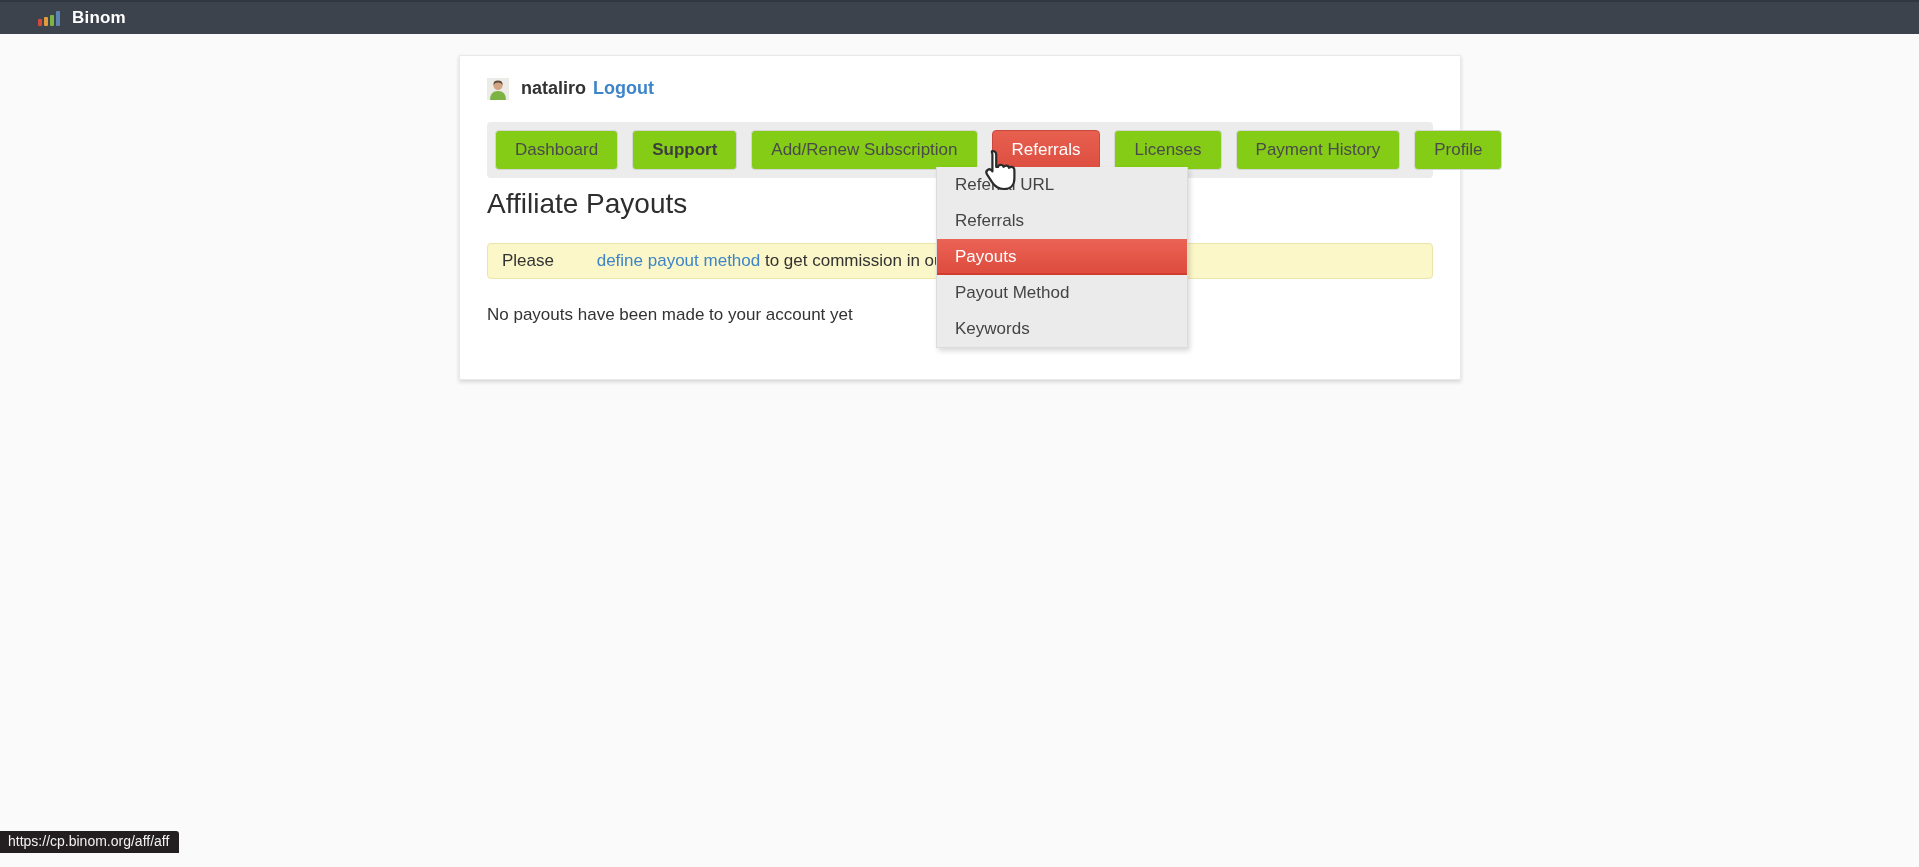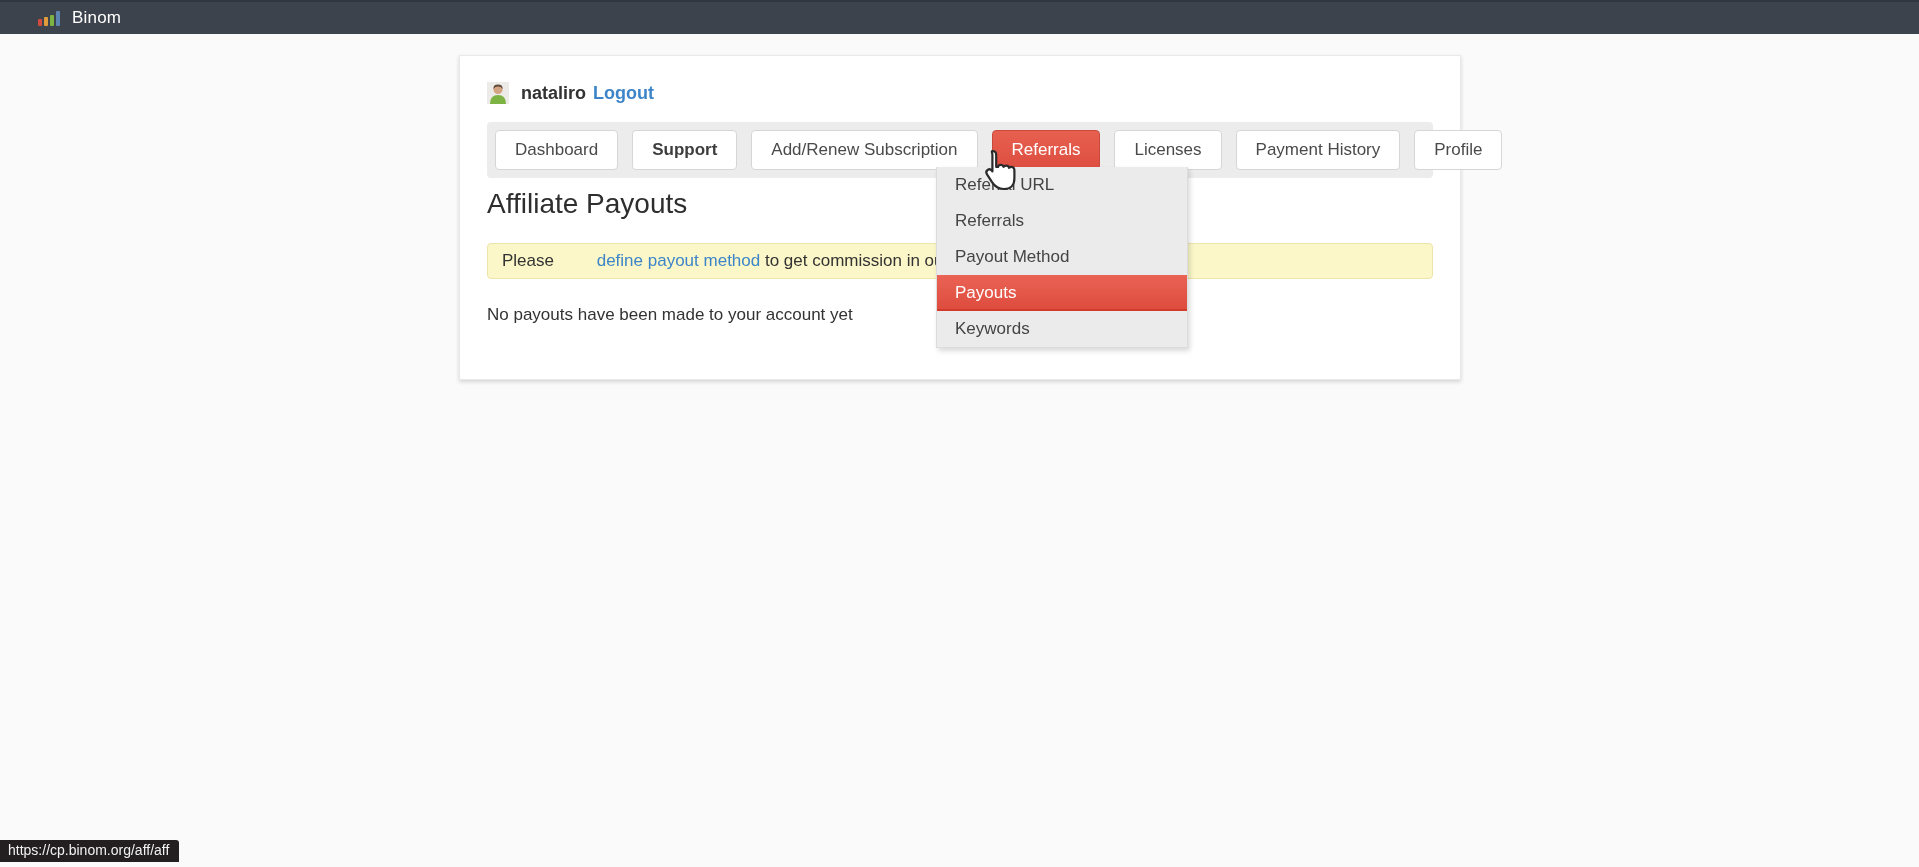--- a/index.html
+++ b/index.html
@@ -18,45 +18,45 @@
     border-top:2px solid #31363f;
     display:flex; align-items:center;
   }
   .logo { display:flex; align-items:flex-end; gap:2px; margin-left:38px; height:15px; }
   .logo .bar { width:4px; border-radius:1px; }
   .logo .b1 { height:7px;  background:#d24b3e; }
   .logo .b2 { height:9px;  background:#e09c3c; }
   .logo .b3 { height:11px; background:#7cb343; }
   .logo .b4 { height:15px; background:#5c84b2; }
   .brand {
-    color:#ffffff; font-weight:normal; font-size:17px; margin-left:12px; letter-spacing:.2px;
+    color:#ffffff; font-weight:bold; font-size:17px; margin-left:12px; letter-spacing:.2px;
   }
 
   
   .card {
     position:absolute; left:459px; top:55px; width:1002px; height:325px;
     background:#ffffff;
     border:1px solid #e9e9e9;
     box-shadow:0 2px 4px rgba(0,0,0,.15);
   }
   .card-inner { padding:22px 27px 0 27px; }
 
-  .user-row { display:flex; align-items:flex-end; height:26px; margin-bottom:18px; }
+  .user-row { display:flex; align-items:flex-start; height:26px; margin-bottom:18px; }
   .avatar { width:22px; height:22px; display:block; }
   .user-name { font-size:18px; font-weight:bold; color:#333; margin-left:12px; }
   .logout-link { font-size:18px; font-weight:bold; color:#3d85c8; text-decoration:none; margin-left:7px; cursor:pointer; }
 
   
   .tabs {
     background:#ececec; border-radius:4px; height:56px;
     display:flex; align-items:center; padding:0 8px; gap:14px;
   }
   .tab {
     font-family:"Liberation Sans","DejaVu Sans",sans-serif;
-    background:#ffffff;
+    background:#84cc16;
     border:1px solid #d6d6d6; border-radius:4px;
     font-size:17px; color:#4a4a4a;
     padding:0 19px; height:40px; line-height:38px;
     cursor:pointer; white-space:nowrap;
   }
   .tab.bold { font-weight:bold; color:#3d3d3d; }
   .tab.active {
     background:linear-gradient(#e7604f,#dd4e40);
     border-color:#c94a3c; color:#ffffff;
   }
@@ -90,21 +90,21 @@
     background:linear-gradient(#ea6355,#de4c3e);
     border-bottom:2px solid #d13c2c;
     color:#ffffff;
   }
 
   
   .cursor { position:absolute; left:976px; top:146px; z-index:30; pointer-events:none; }
 
   
   .statusbar {
-    position:absolute; left:0; bottom:5px; height:22px;
+    position:absolute; left:0; bottom:14px; height:22px;
     background:#231e20; color:#f2f2f2;
     font-size:14px; line-height:21px; padding:0 10px 0 8px;
     border-top-right-radius:3px;
     white-space:nowrap;
   }
 </style>
 </head>
 <body>
 
 <header class="topbar">
@@ -146,22 +146,22 @@
     <div class="notice"><span>Please </span><a>define payout method</a><span> to get commission in our affilia</span></div>
 
     <p class="empty-msg">No payouts have been made to your account yet</p>
 
   </div>
 </div>
 
 <div class="dropdown">
   <div class="dd-item">Referral URL</div>
   <div class="dd-item">Referrals</div>
+  <div class="dd-item active">Payouts</div>
   <div class="dd-item">Payout Method</div>
-  <div class="dd-item active">Payouts</div>
   <div class="dd-item">Keywords</div>
 </div>
 
 <svg class="cursor" width="40" height="48" viewBox="0 0 20 24">
   <path d="M7 2.5 C8.4 2.5 8.9 3.5 8.9 4.4 L8.9 10.5 L9.8 10.5 C9.9 9.9 10.4 9.4 11.2 9.4 C11.9 9.4 12.4 9.8 12.6 10.4 C12.9 10 13.3 9.8 13.9 9.8 C14.6 9.8 15.2 10.2 15.3 10.9 C15.6 10.6 16 10.4 16.4 10.4 C17.4 10.4 18 11.2 18 12.3 L18 16.2 C18 19.5 16 21.5 12.8 21.5 C9.9 21.5 8.3 20.4 6.9 18.2 L4.3 14.2 C3.8 13.4 3.9 12.5 4.6 12 C5.2 11.5 6.1 11.6 6.7 12.3 L7 12.7 L7 4.4 C7 3.4 6.4 2.5 7 2.5 Z" transform="translate(1.2 0)" fill="#ffffff" stroke="#2b2b2b" stroke-width="1.1" stroke-linejoin="round"></path>
 </svg>
 
 <div class="statusbar">https://cp.binom.org/aff/aff</div>
 
 </body></html>

